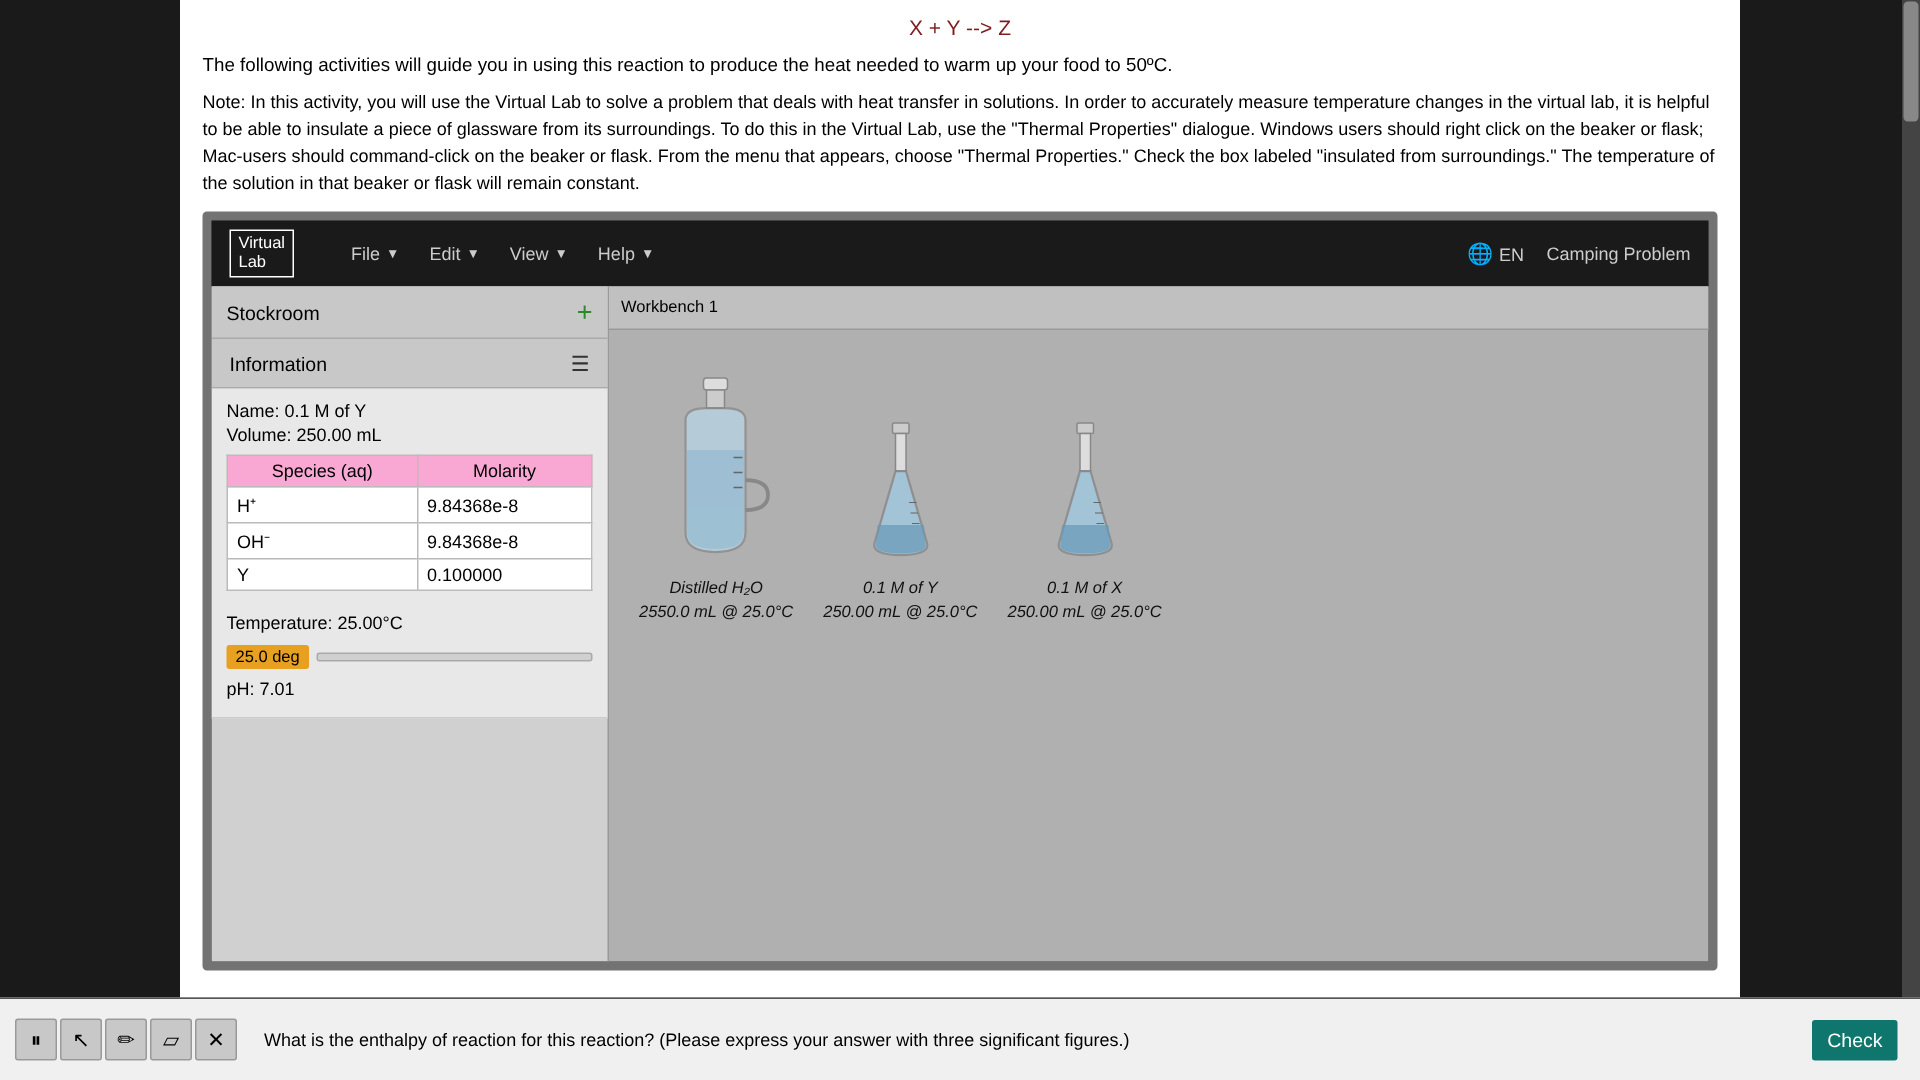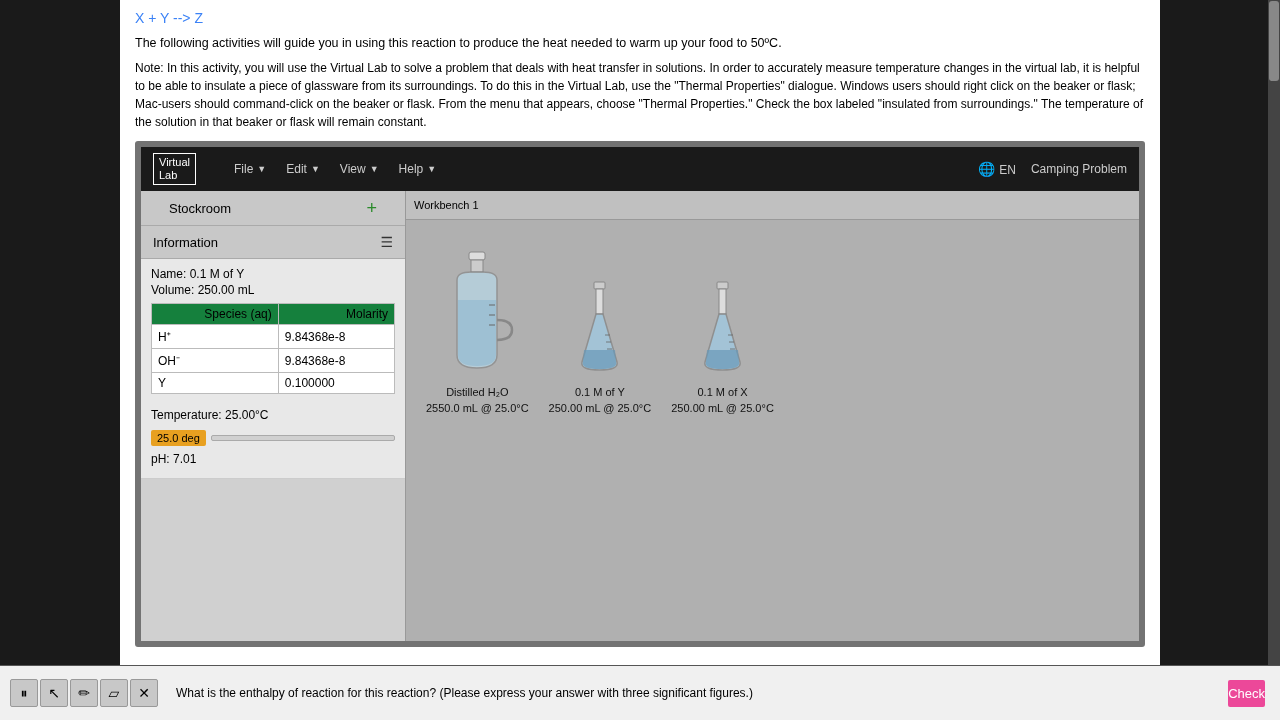--- a/index.html
+++ b/index.html
@@ -21,25 +21,25 @@
       padding: 10px 15px 0 15px;
       position: absolute;
       top: 0;
       left: 60px;
       right: 60px;
       bottom: 55px;
       overflow: hidden;
     }
 
     .page-title {
-      text-align: left;
+      text-align: center;
       font-size: 14px;
       font-weight: normal;
       margin-bottom: 8px;
-      color: #3b82f6;
+      color: #7f1d1d;
     }
 
     .description-text {
       font-size: 12.5px;
       line-height: 1.5;
       margin-bottom: 6px;
       color: #000;
     }
 
     .note-text {
@@ -126,21 +126,21 @@
     .left-panel {
       width: 265px;
       background: #d0d0d0;
       border-right: 1px solid #999;
       flex-shrink: 0;
     }
 
     .panel-header {
       background: #c8c8c8;
       border-bottom: 1px solid #aaa;
-      padding: 8px 28px;
+      padding: 8px 10px;
       display: flex;
       align-items: center;
       justify-content: space-between;
       font-size: 13px;
       font-weight: normal;
       color: #000;
       gap: 33px;
     }
 
     .panel-header .plus-btn {
@@ -186,25 +186,25 @@
 
     
     .species-table {
       width: 100%;
       border-collapse: collapse;
       font-size: 12px;
       margin-bottom: 8px;
     }
 
     .species-table th {
-      background: #15803d;
+      background: #f9a8d4;
       border: 1px solid #bbb;
       padding: 3px 6px;
       font-weight: normal;
-      text-align: right;
+      text-align: center;
     }
 
     .species-table td {
       background: #fff;
       border: 1px solid #bbb;
       padding: 3px 6px;
     }
 
     .temp-row {
       font-size: 12px;
@@ -265,20 +265,21 @@
       padding: 20px 10px;
       justify-content: flex-start;
     }
 
     
     .lab-vessel {
       display: flex;
       flex-direction: column;
       align-items: center;
       cursor: pointer;
+      font-style: italic;
     }
 
     .vessel-label {
       font-size: 11px;
       color: #111;
       text-align: center;
       margin-top: 5px;
       line-height: 1.4;
     }
 
@@ -298,24 +299,24 @@
     }
 
     .question-text {
       flex: 1;
       font-size: 12px;
       padding: 0 10px;
       color: #000;
     }
 
     .check-btn {
-      background: #ec4899;
+      background: #0f766e;
       color: #fff;
       border: none;
-      padding: 6px 0;
+      padding: 6px 10px;
       font-size: 13px;
       cursor: pointer;
       border-radius: 2px;
       margin-right: 5px;
     }
 
     .toolbar-btn {
       background: #c8c8c8;
       border: 1px solid #999;
       width: 28px;

